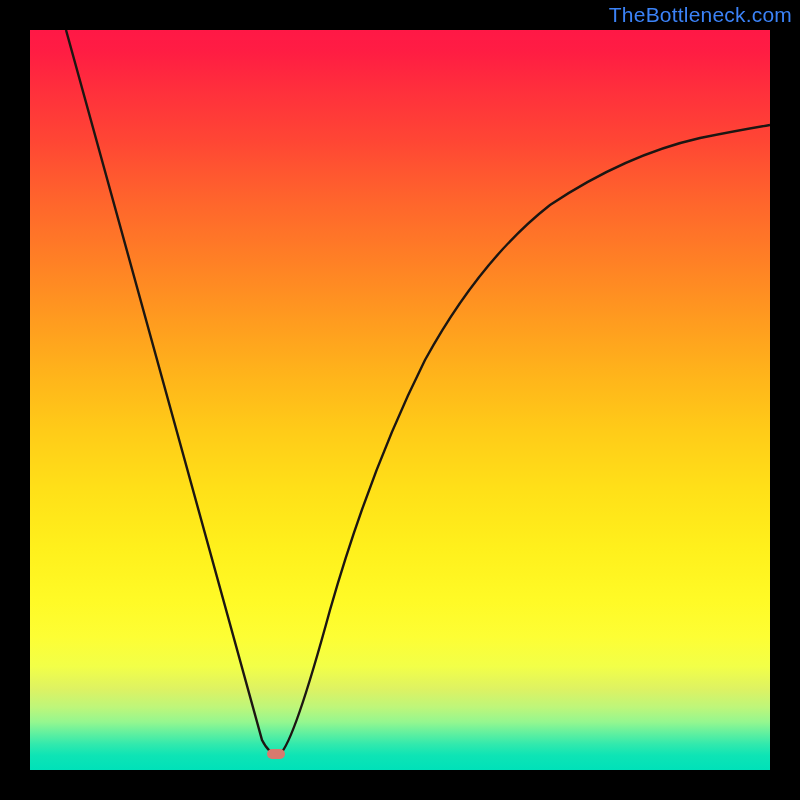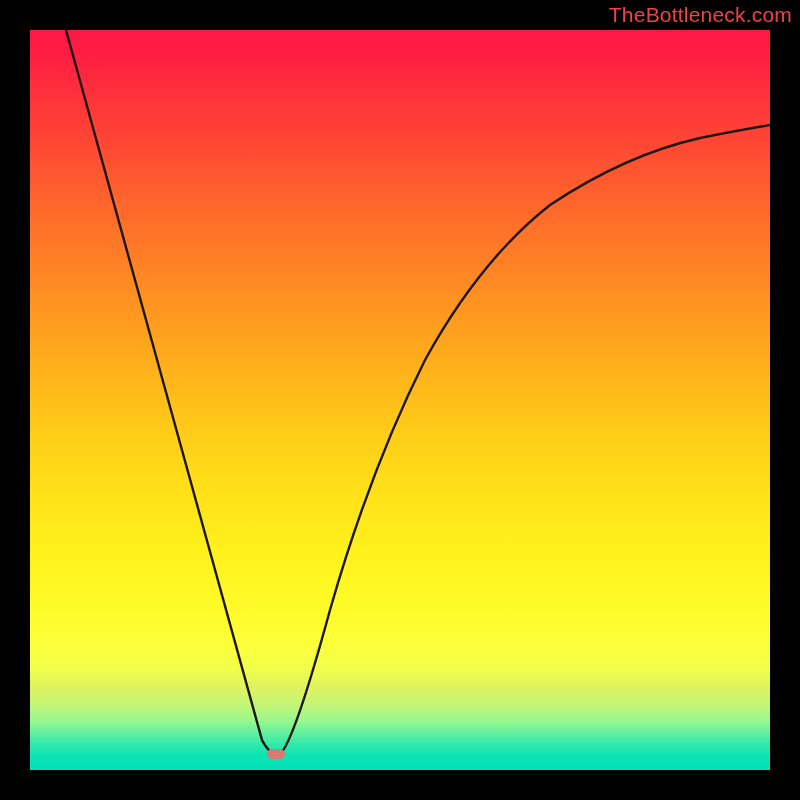--- a/index.html
+++ b/index.html
@@ -64,21 +64,21 @@
     border-radius: 5px;
     background: #d87a6e;
     transform: translate(-50%, -50%);
   }
   .watermark {
     position: absolute;
     top: 3px;
     right: 8px;
     font-family: Arial, Helvetica, sans-serif;
     font-size: 21px;
-    color: #ef4444;
+    color: #3b82f6;
     letter-spacing: 0.2px;
   }
 </style>
 </head>
 <body>
 
 <div class="frame">
   <div class="plot">
     <div class="gradient"></div>
     <svg class="curve-svg" viewBox="0 0 740 740" preserveAspectRatio="none">

